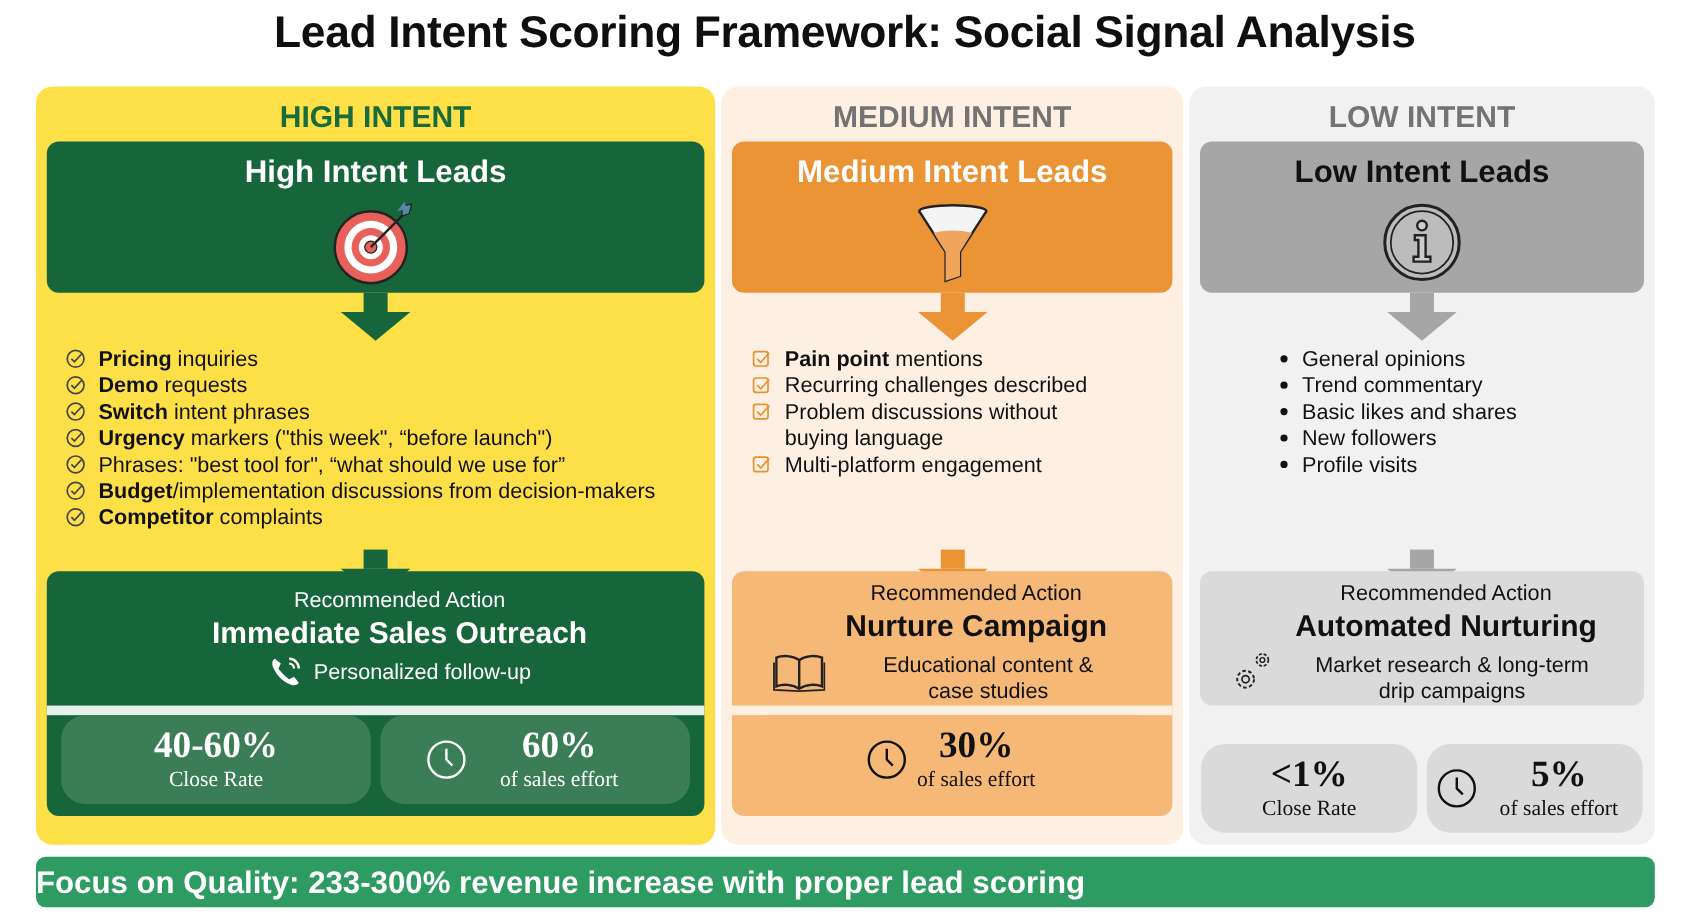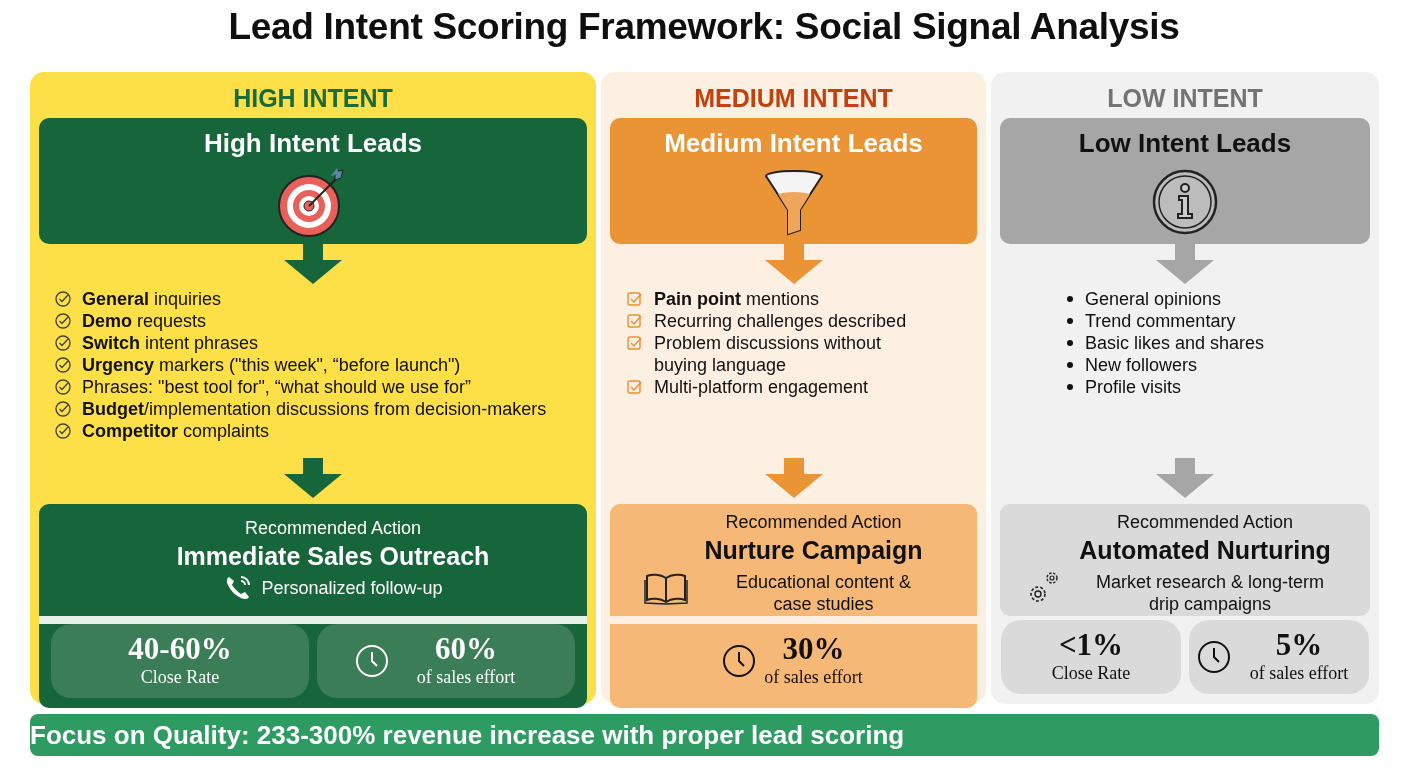--- a/index.html
+++ b/index.html
@@ -14,21 +14,21 @@
   .col { position: absolute; top: 72px; height: 632px; border-radius: 14px; }
   .col.high { left: 30px; width: 566px; background: #fde047; }
   .col.med  { left: 601px; width: 385px; background: #fdf0e3; }
   .col.low  { left: 991px; width: 388px; background: #f1f1f1; }
 
   .col-label {
     position: absolute; top: 12px; left: 0; width: 100%; text-align: center;
     font-size: 25px; font-weight: bold;
   }
   .high .col-label { color: #1a6b3c; }
-  .med  .col-label { color: #c2410c; }
+  .med  .col-label { color: #737373; }
   .low  .col-label { color: #737373; }
 
   .head-card {
     position: absolute; top: 46px; left: 9px; right: 9px; height: 126px;
     border-radius: 10px; text-align: center;
   }
   .high .head-card { background: #17653b; color: #fff; }
   .med  .head-card { background: #eb9435; color: #fff; }
   .low  .head-card { background: #a6a6a6; color: #111; }
   .head-title { font-size: 26px; font-weight: bold; margin-top: 10px; }
@@ -48,21 +48,21 @@
   .high .signals { left: 24px; }
   .med  .signals { left: 25px; }
   .low  .signals { left: 70px; }
   .sig-row { display: flex; align-items: flex-start; white-space: nowrap; }
   .sig-row .chk { width: 18px; height: 18px; margin-right: 10px; margin-top: 2px; flex: none; }
   .sig-row b { font-weight: bold; }
   .bullet { width: 6px; height: 6px; border-radius: 50%; background: #111; margin: 8px 12px 0 6px; flex: none; }
   .sig-text { white-space: normal; }
 
   .action-card {
-    position: absolute; top: 432px; left: 9px; right: 9px; border-radius: 10px; text-align: center; padding-left: 40px;
+    position: absolute; top: 404px; left: 9px; right: 9px; border-radius: 10px; text-align: center; padding-left: 40px;
   }
   .high .action-card { background: #17653b; color: #fff; height: 204px; }
   .med  .action-card { background: #f5b877; color: #111; height: 204px; }
   .low  .action-card { background: #dadada; color: #111; height: 112px; }
   .act-label { font-size: 18px; margin-top: 14px; }
   .high .act-label { margin-top: 14px; }
   .med .act-label, .low .act-label { margin-top: 8px; }
   .act-title { font-size: 25px; font-weight: bold; margin-top: 3px; }
   .act-desc { font-size: 18px; margin-top: 6px; line-height: 22px; position: relative; display: inline-block; }
   .act-icon { position: absolute; }
@@ -111,21 +111,21 @@
       <div class="stem"></div>
       <div class="tip"></div>
     </div>
 
   <div class="signals">
     <div class="sig-row">
       <svg class="chk" viewBox="0 0 18 18">
           <circle cx="9" cy="9" r="7" fill="none" stroke="#444" stroke-width="1.4"></circle>
           <path d="M5.5 9 L8 11.5 L14 5" fill="none" stroke="#444" stroke-width="1.4"></path>
         </svg>
-      <span><b>General</b><span> inquiries</span></span>
+      <span><b>Pricing</b><span> inquiries</span></span>
     </div>
     <div class="sig-row">
       <svg class="chk" viewBox="0 0 18 18">
           <circle cx="9" cy="9" r="7" fill="none" stroke="#444" stroke-width="1.4"></circle>
           <path d="M5.5 9 L8 11.5 L14 5" fill="none" stroke="#444" stroke-width="1.4"></path>
         </svg>
       <span><b>Demo</b><span> requests</span></span>
     </div>
     <div class="sig-row">
       <svg class="chk" viewBox="0 0 18 18">

